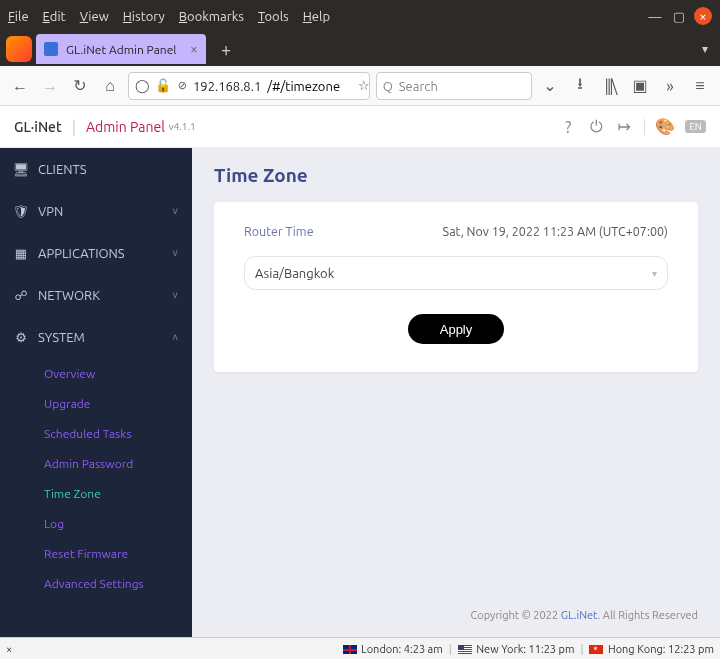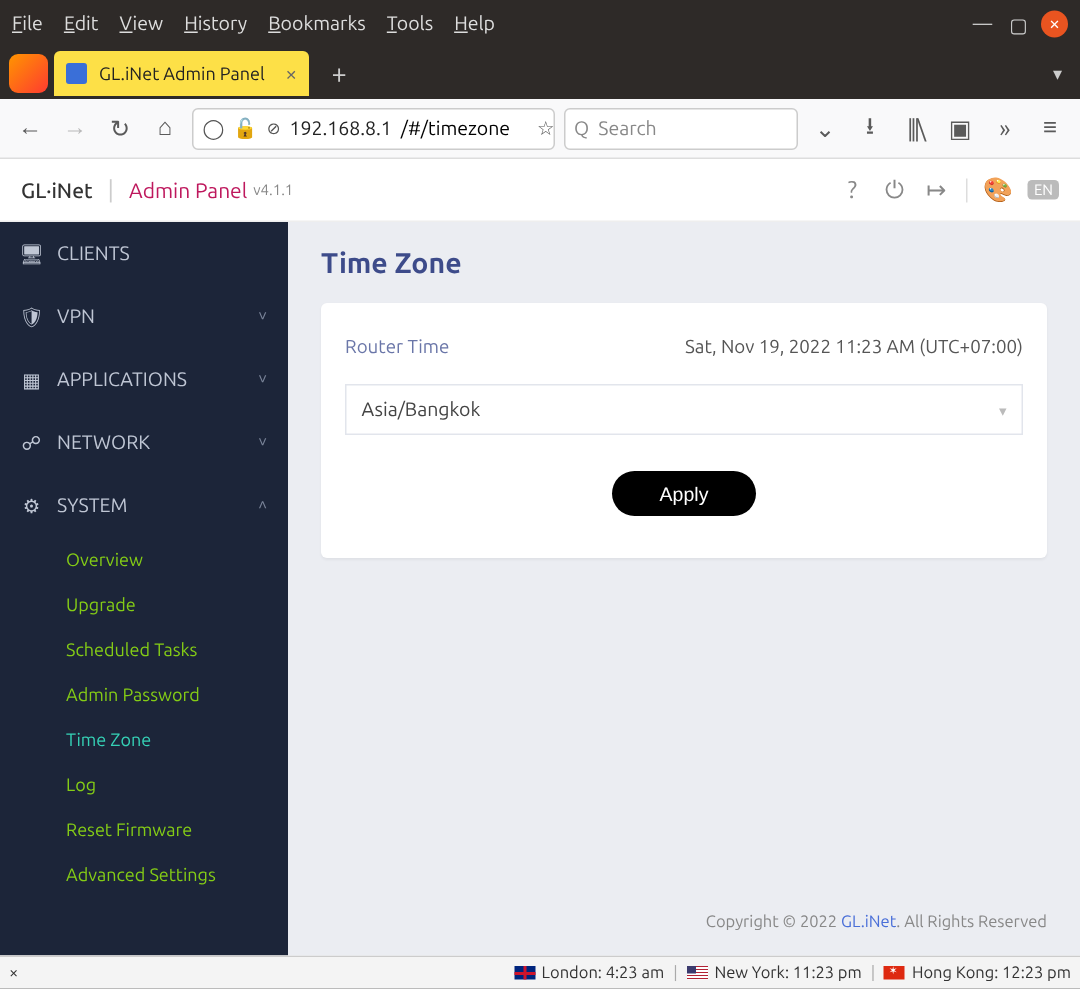--- a/index.html
+++ b/index.html
@@ -8,21 +8,21 @@
 .titlebar { height: 32px; background: #2e2a28; display: flex; align-items: center; padding: 0 8px; color: #ddd; font-size: 13px; }
 .titlebar .menu { display: flex; gap: 14px; }
 .titlebar .menu span { cursor: default; }
 .titlebar .menu span::first-letter { text-decoration: underline; }
 .titlebar .spacer { flex: 1; }
 .wbtn { width: 18px; height: 18px; display: inline-flex; align-items: center; justify-content: center; color: #ccc; margin-left: 6px; }
 .wbtn.close { background: #e95420; border-radius: 50%; color: #fff; }
 
 .tabbar { height: 34px; background: #2e2a28; display: flex; align-items: center; padding: 0 6px; }
 .ff-icon { width: 26px; height: 26px; background: linear-gradient(135deg,#ff9500,#ff3b30); border-radius: 6px; margin-right: 4px; }
-.tab { background: #fde047; color: #222; height: 30px; border-radius: 4px 4px 0 0; display: flex; align-items: center; padding: 0 8px; font-size: 12px; gap: 8px; width: 170px; }
+.tab { background: #c4b5fd; color: #222; height: 30px; border-radius: 4px 4px 0 0; display: flex; align-items: center; padding: 0 8px; font-size: 12px; gap: 8px; width: 170px; }
 .tab-fav { width: 14px; height: 14px; background: #3a6fd8; border-radius: 2px; }
 .tab-close { margin-left: auto; font-size: 14px; color: #666; }
 .new-tab { width: 28px; height: 28px; display: flex; align-items: center; justify-content: center; color: #ccc; font-size: 18px; margin-left: 6px; }
 .tabbar .spacer { flex: 1; }
 .tab-drop { color: #ccc; font-size: 12px; padding-right: 6px; }
 
 .browser-chrome { background: #f9f9fa; }
 .toolbar { height: 40px; display: flex; align-items: center; padding: 0 8px; gap: 6px; border-bottom: 1px solid #ddd; }
 .tbtn { width: 24px; height: 24px; display: flex; align-items: center; justify-content: center; color: #5a5a5a; }
 .urlbar { flex: 1.6; height: 28px; border: 1px solid #ccc; border-radius: 4px; background: #fff; display: flex; align-items: center; padding: 0 6px; gap: 6px; font-size: 13px; color: #555; min-width: 0; }
@@ -42,29 +42,29 @@
 .app-header .spacer { flex:1; }
 .hdr-ico { width: 16px; height: 16px; color: #888; margin-left: 12px; display: flex; align-items: center; justify-content: center; }
 .hdr-sep { width: 1px; height: 16px; background: #ddd; margin-left: 12px; }
 .lang-badge { background: #bbb; color: #fff; font-size: 10px; border-radius: 3px; padding: 1px 4px; margin-left: 12px; }
 
 .body-row { flex: 1; display: flex; min-height: 0; }
 .sidebar { width: 192px; background: #1c2539; color: #d6dae3; font-size: 13px; overflow: hidden; }
 .nav-item { height: 42px; display: flex; align-items: center; padding: 0 14px; gap: 10px; cursor: default; color: #bfc6d4; }
 .nav-ico { width: 14px; display: flex; justify-content: center; }
 .nav-item .chev { margin-left: auto; font-size: 10px; color: #7a8499; }
-.sub-item { height: 30px; display: flex; align-items: center; padding-left: 44px; font-size: 12px; color: #84cc16; cursor: default; }
+.sub-item { height: 30px; display: flex; align-items: center; padding-left: 44px; font-size: 12px; color: #8b5cf6; cursor: default; }
 .sub-item.active { color: #35d0b5; }
 
 .main { flex: 1; background: #ebedf2; padding: 16px 22px; display: flex; flex-direction: column; position: relative; }
 .page-h { color: #3d4b8a; font-size: 19px; font-weight: 700; margin-bottom: 16px; }
-.card { background: #fff; border-radius: 4px; padding: 22px 16px 28px; box-shadow: 0 1px 2px rgba(0,0,0,.05); }
+.card { background: #fff; border-radius: 4px; padding: 22px 30px 28px; box-shadow: 0 1px 2px rgba(0,0,0,.05); }
 .row { display: flex; justify-content: space-between; font-size: 12.5px; color: #555; margin-bottom: 18px; }
 .row .label { color: #6a76a8; }
-.select { height: 34px; border: 1px solid #e2e5ec; border-radius: 0; display: flex; align-items: center; padding: 0 10px; font-size: 13px; color: #444; justify-content: space-between; }
+.select { height: 34px; border: 1px solid #e2e5ec; border-radius: 11px; display: flex; align-items: center; padding: 0 10px; font-size: 13px; color: #444; justify-content: space-between; }
 .select .caret { color: #bbb; font-size: 10px; }
 .apply { display: block; margin: 24px auto 0; background: #000000; color: #fff; border: none; border-radius: 18px; width: 96px; height: 30px; font-size: 13px; }
 
 .copyright { position: absolute; bottom: 16px; right: 22px; font-size: 11px; color: #888; }
 .copyright a { color: #4a6fd8; text-decoration: none; }
 
 .statusbar { height: 22px; background: #f4f4f4; border-top: 1px solid #ccc; display: flex; align-items: center; justify-content: flex-end; font-size: 11px; color: #333; padding: 0 6px; gap: 6px; }
 .flag { display: inline-block; width: 14px; height: 9px; vertical-align: middle; margin-right: 2px; }
 .flag-uk { background: linear-gradient(#cf142b,#cf142b) center/100% 2px no-repeat, linear-gradient(90deg,#cf142b,#cf142b) center/2px 100% no-repeat, #00247d; }
 .flag-us { background: repeating-linear-gradient(#b22234 0 1px,#fff 1px 2px); position: relative; }

